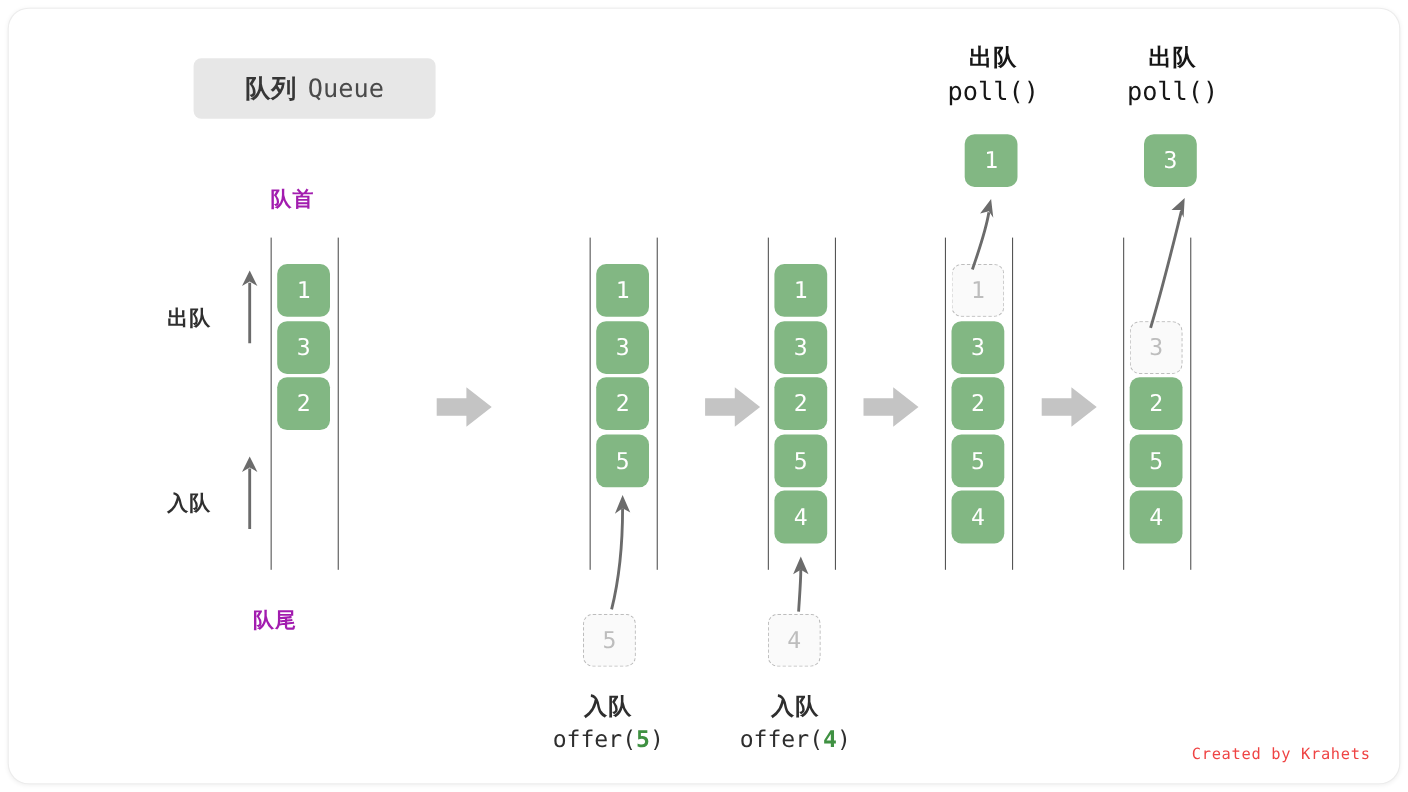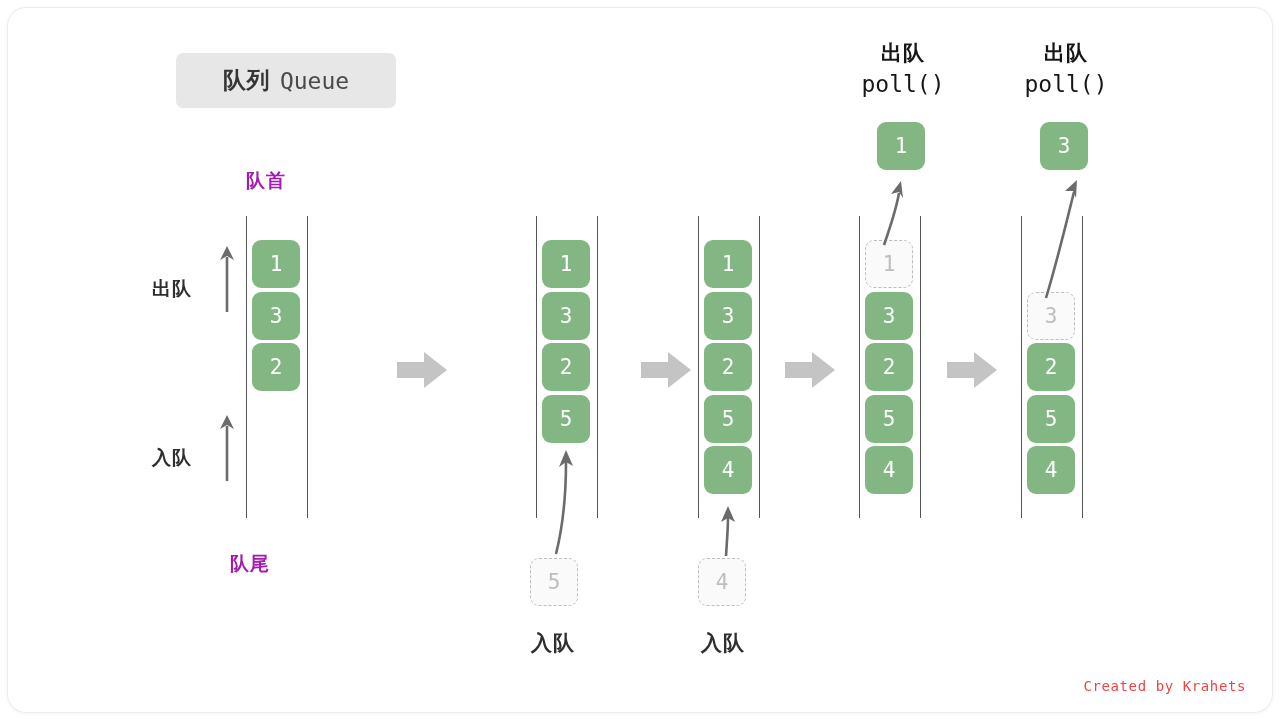--- a/index.html
+++ b/index.html
@@ -116,20 +116,21 @@
       <div class="cell">5</div>
     </div>
 
   <svg class="abs" style="left:532px;top:430px;" width="46" height="118">
     <path d="M16 116 C22 92, 26 60, 26 24" stroke="#6b6b6b" stroke-width="2.6" fill="none"></path>
     <path d="M26 12 L33 28 L26 24 L19 29 Z" fill="#6b6b6b"></path>
   </svg>
   <div class="abs cell ghost" id="ghost-5" style="left:522px;top:550px;">5</div>
   <div class="abs op-cap" style="left:455px;top:620px;width:180px;">
     <div class="l1">入队</div>
+    <div class="l2"><span>offer(</span><span class="arg">5</span><span>)</span></div>
   </div>
 
   <svg class="abs blockarrow" style="left:633px;top:342px;" viewBox="0 0 50 40">
     <path d="M0 12 L27 12 L27 2 L50 20 L27 38 L27 28 L0 28 Z" fill="#c4c4c4"></path>
   </svg>
 
   <div class="abs rail" style="left:690px;top:208px;height:302px;"></div>
   <div class="abs rail" style="left:751px;top:208px;height:302px;"></div>
   <div class="abs" id="stage-3-cells" style="left:696px;top:232px;display:flex;flex-direction:column;gap:3.5px;">
       <div class="cell">1</div>
@@ -139,20 +140,21 @@
       <div class="cell">4</div>
     </div>
 
   <svg class="abs" style="left:703px;top:488px;" width="32" height="62">
     <path d="M15 60 C16 44, 17 32, 17 22" stroke="#6b6b6b" stroke-width="2.6" fill="none"></path>
     <path d="M17 10 L24 26 L17 22 L10 26 Z" fill="#6b6b6b"></path>
   </svg>
   <div class="abs cell ghost" id="ghost-4" style="left:690px;top:550px;">4</div>
   <div class="abs op-cap" style="left:625px;top:620px;width:180px;">
     <div class="l1">入队</div>
+    <div class="l2"><span>offer(</span><span class="arg">4</span><span>)</span></div>
   </div>
 
   <svg class="abs blockarrow" style="left:777px;top:342px;" viewBox="0 0 50 40">
     <path d="M0 12 L27 12 L27 2 L50 20 L27 38 L27 28 L0 28 Z" fill="#c4c4c4"></path>
   </svg>
 
   <div class="abs rail" style="left:851px;top:208px;height:302px;"></div>
   <div class="abs rail" style="left:912px;top:208px;height:302px;"></div>
   <div class="abs" id="stage-4-cells" style="left:857px;top:232px;display:flex;flex-direction:column;gap:3.5px;">
       <div class="cell ghost">1</div>

